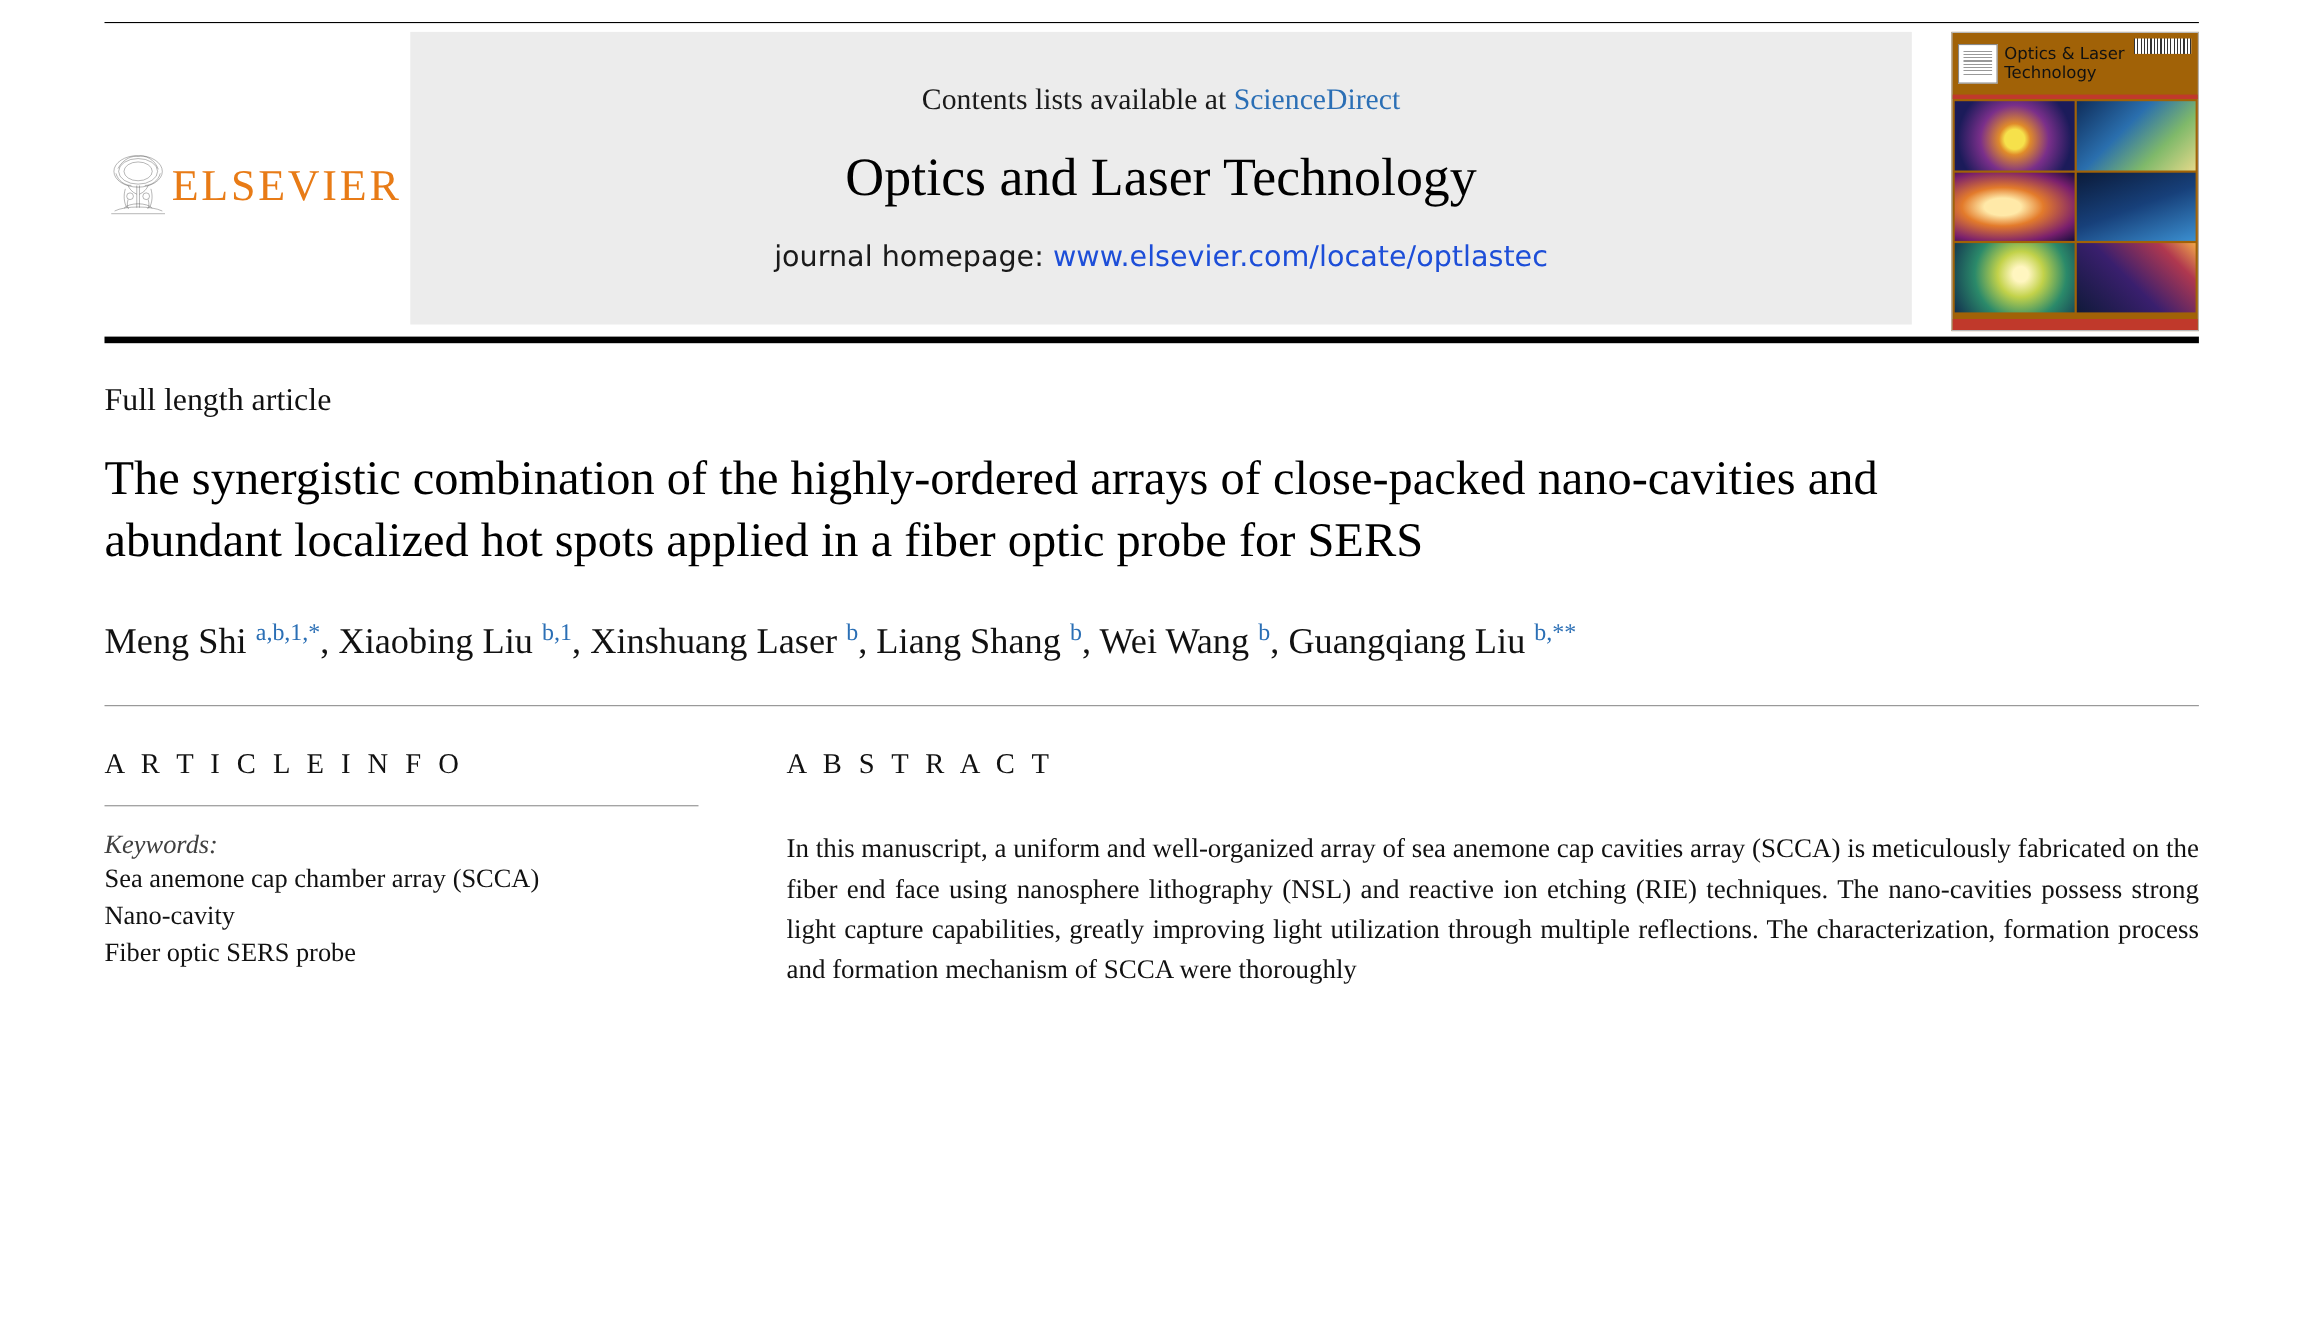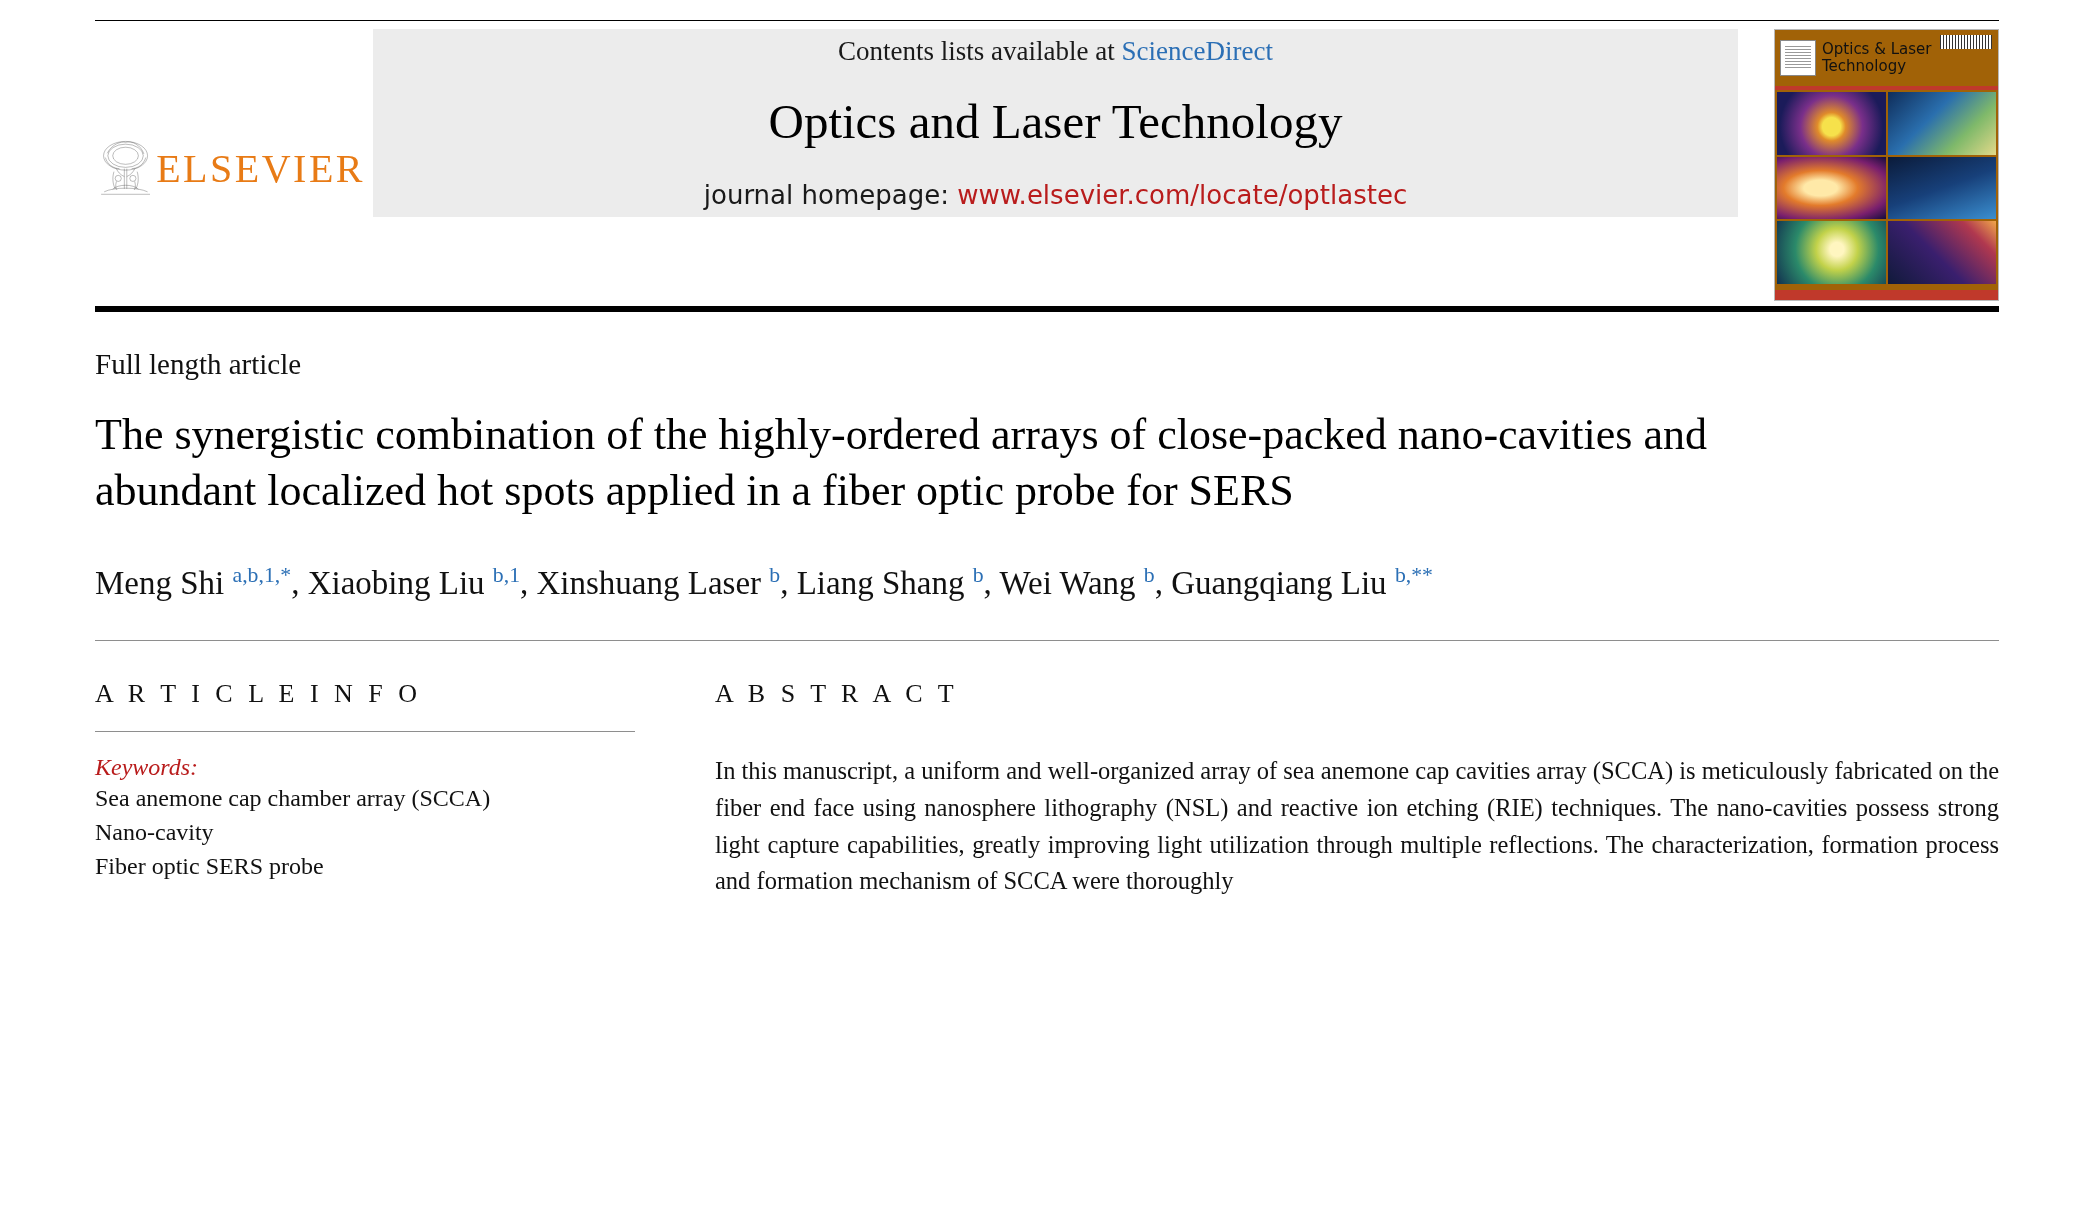--- a/index.html
+++ b/index.html
@@ -64,40 +64,40 @@
   }
   .journal-box {
     flex: 1 1 auto;
     background: #ececec;
     margin-left: 8px;
     margin-right: 36px;
     display: flex;
     flex-direction: column;
     align-items: center;
     justify-content: center;
-    height: 188px;
+    height: 266px;
     box-sizing: border-box;
   }
   .contents-line {
     font-size: 27px;
     color: #1a1a1a;
   }
   .contents-line a { color:#2b6fb5; text-decoration:none; }
   .journal-title {
     font-size: 49px;
     margin: 26px 0 30px 0;
     color: #000;
     font-weight: 400;
   }
   .homepage-line {
     font-size: 26px;
     font-family: "DejaVu Sans", sans-serif;
     color: #1a1a1a;
   }
-  .homepage-line a { color:#b91c1c; text-decoration:none; }
+  .homepage-line a { color:#1d4ed8; text-decoration:none; }
 
   .cover-thumb {
     flex: 0 0 225px;
     width: 225px;
     height: 272px;
     border: 1px solid #b9b9b9;
     box-sizing: border-box;
     background: #a16207;
     position: relative;
     overflow: hidden;
@@ -207,21 +207,21 @@
   .sec-head {
     font-size: 26px;
     letter-spacing: 4.5px;
     color: #111;
   }
   .rule-under {
     border-top: 1px solid #8e8e8e;
     margin-top: 22px;
     margin-bottom: 22px;
   }
-  .kw-label { font-style: italic; font-size: 24px; color:#b91c1c; }
+  .kw-label { font-style: italic; font-size: 24px; color:#404040; }
   .kw-item { font-size: 24px; line-height: 1.42; color:#111; }
   .abstract-body {
     font-size: 24.5px;
     line-height: 1.5;
     text-align: justify;
     color: #111;
     margin-top: 44px;
   }
 </style>
 </head>

